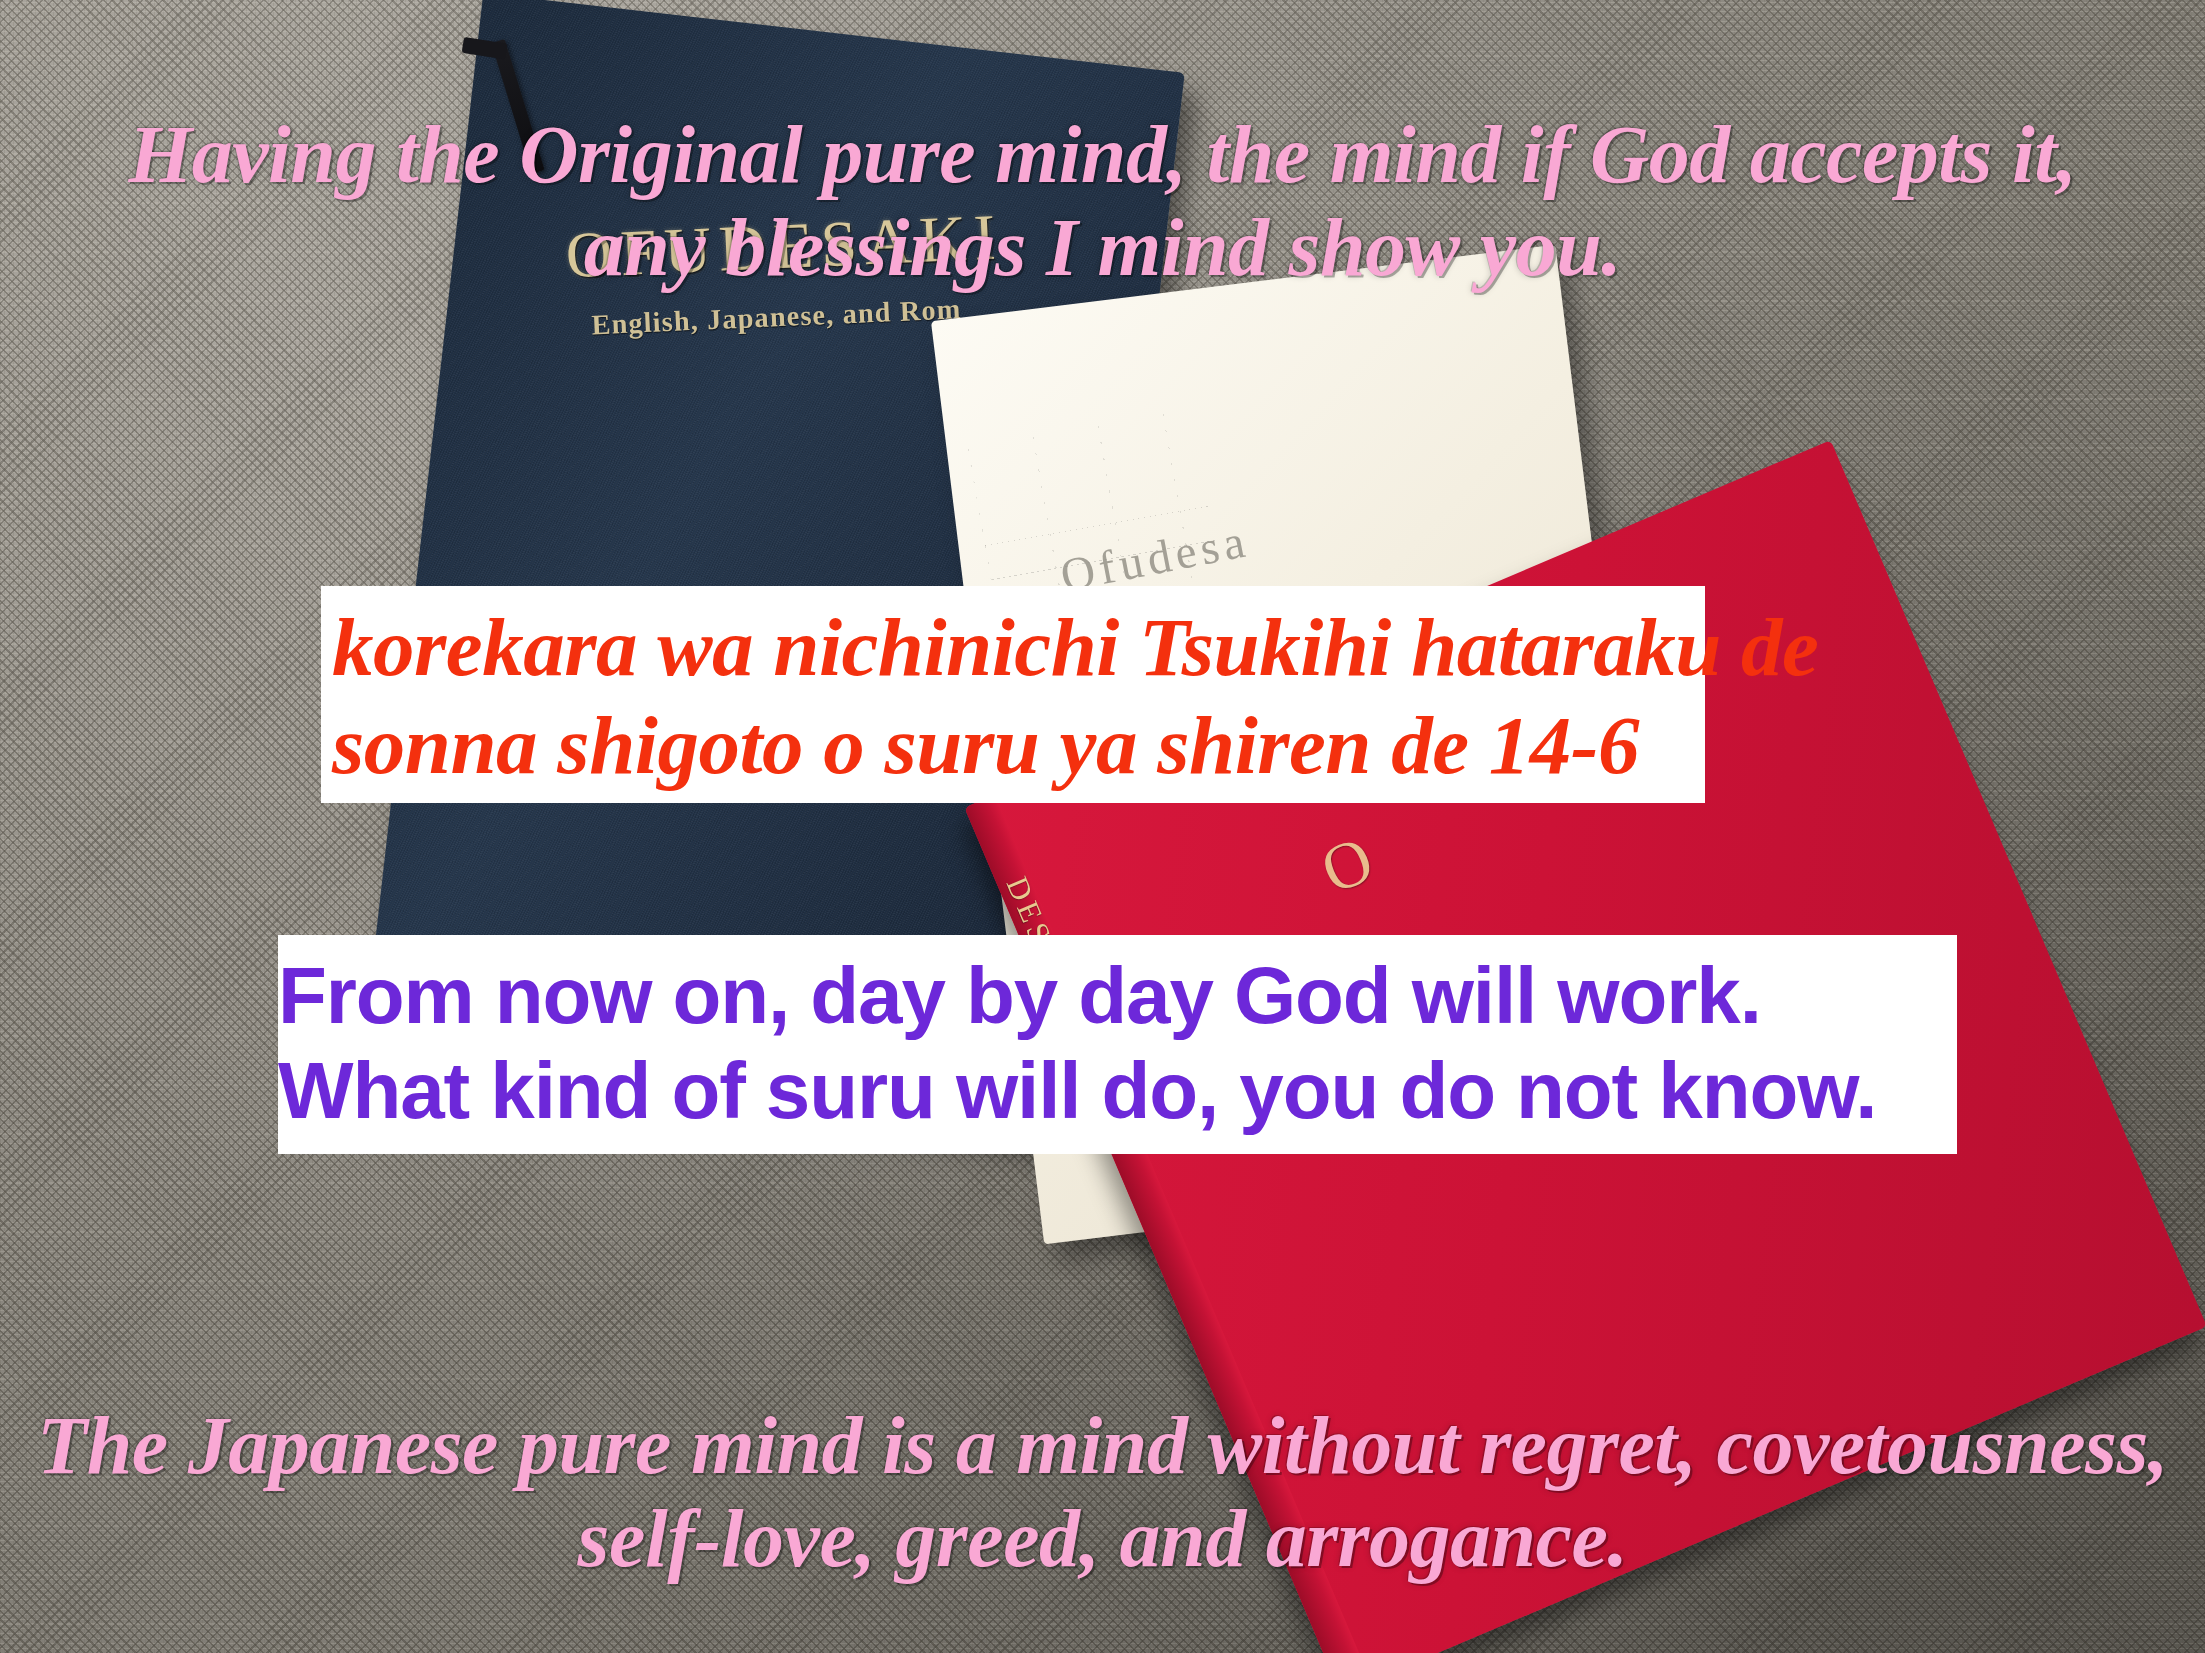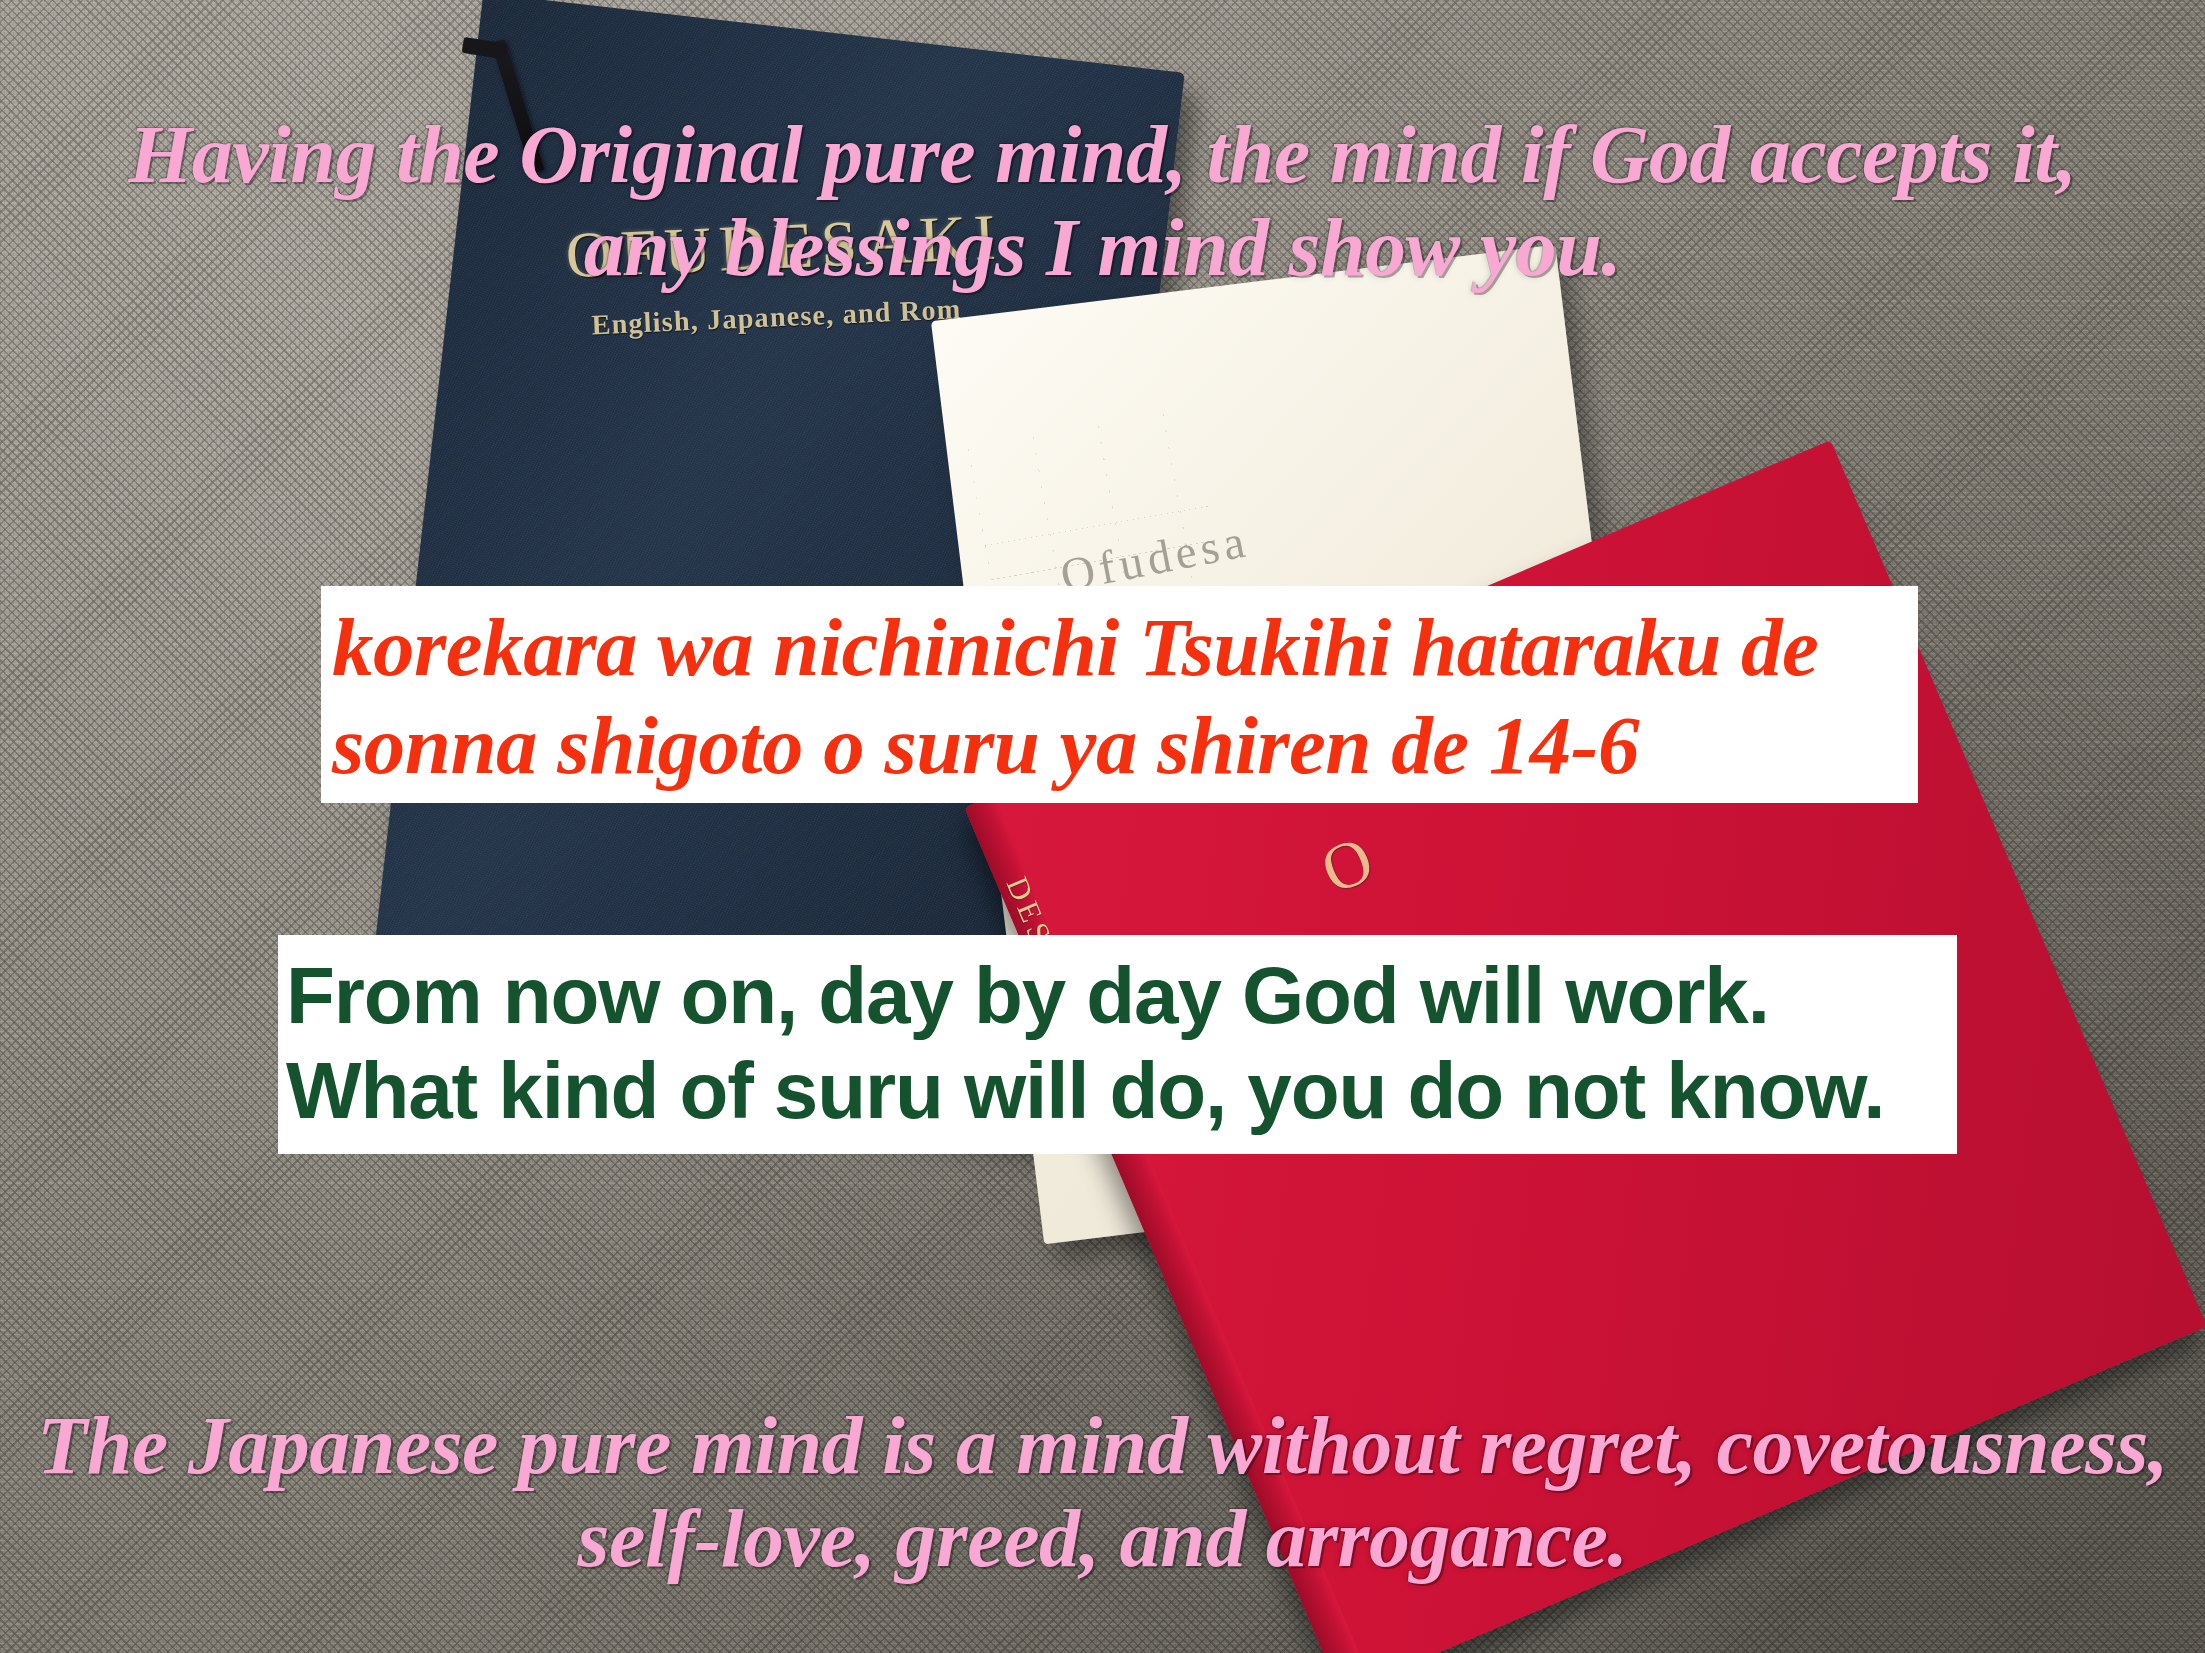--- a/index.html
+++ b/index.html
@@ -200,47 +200,47 @@
   #caption-top { top: 109px; }
   #caption-bottom { top: 1400px; }
 
   .text-box {
     position: absolute;
     background: #ffffff;
     box-shadow: 0 0 0 0 rgba(0,0,0,0);
   }
   #box-romaji {
     left: 321px; top: 586px;
-    width: 1597px; height: 217px;
+    width: 1384px; height: 217px;
     padding: 13px 0 0 0;
     box-sizing: border-box;
   }
   #box-romaji .line {
     color: #f4300e;
     font-weight: bold;
     font-style: italic;
     font-size: 83px;
     line-height: 1.18;
     padding-left: 11px;
     letter-spacing: -0.5px;
     white-space: nowrap;
   }
   #box-english {
     left: 278px; top: 935px;
     width: 1679px; height: 219px;
     padding: 14.2px 0 0 0;
     box-sizing: border-box;
   }
   #box-english .line {
-    color: #14532d;
+    color: #6d28d9;
     font-family: "Liberation Sans", sans-serif;
     font-weight: bold;
     font-size: 80px;
     line-height: 1.18;
-    padding-left: 8px;
+    padding-left: 0;
     letter-spacing: -1.1px;
     white-space: nowrap;
   }
 </style>
 </head>
 <body>
 
 <div id="stage">
 
   <div class="carpet"></div>

